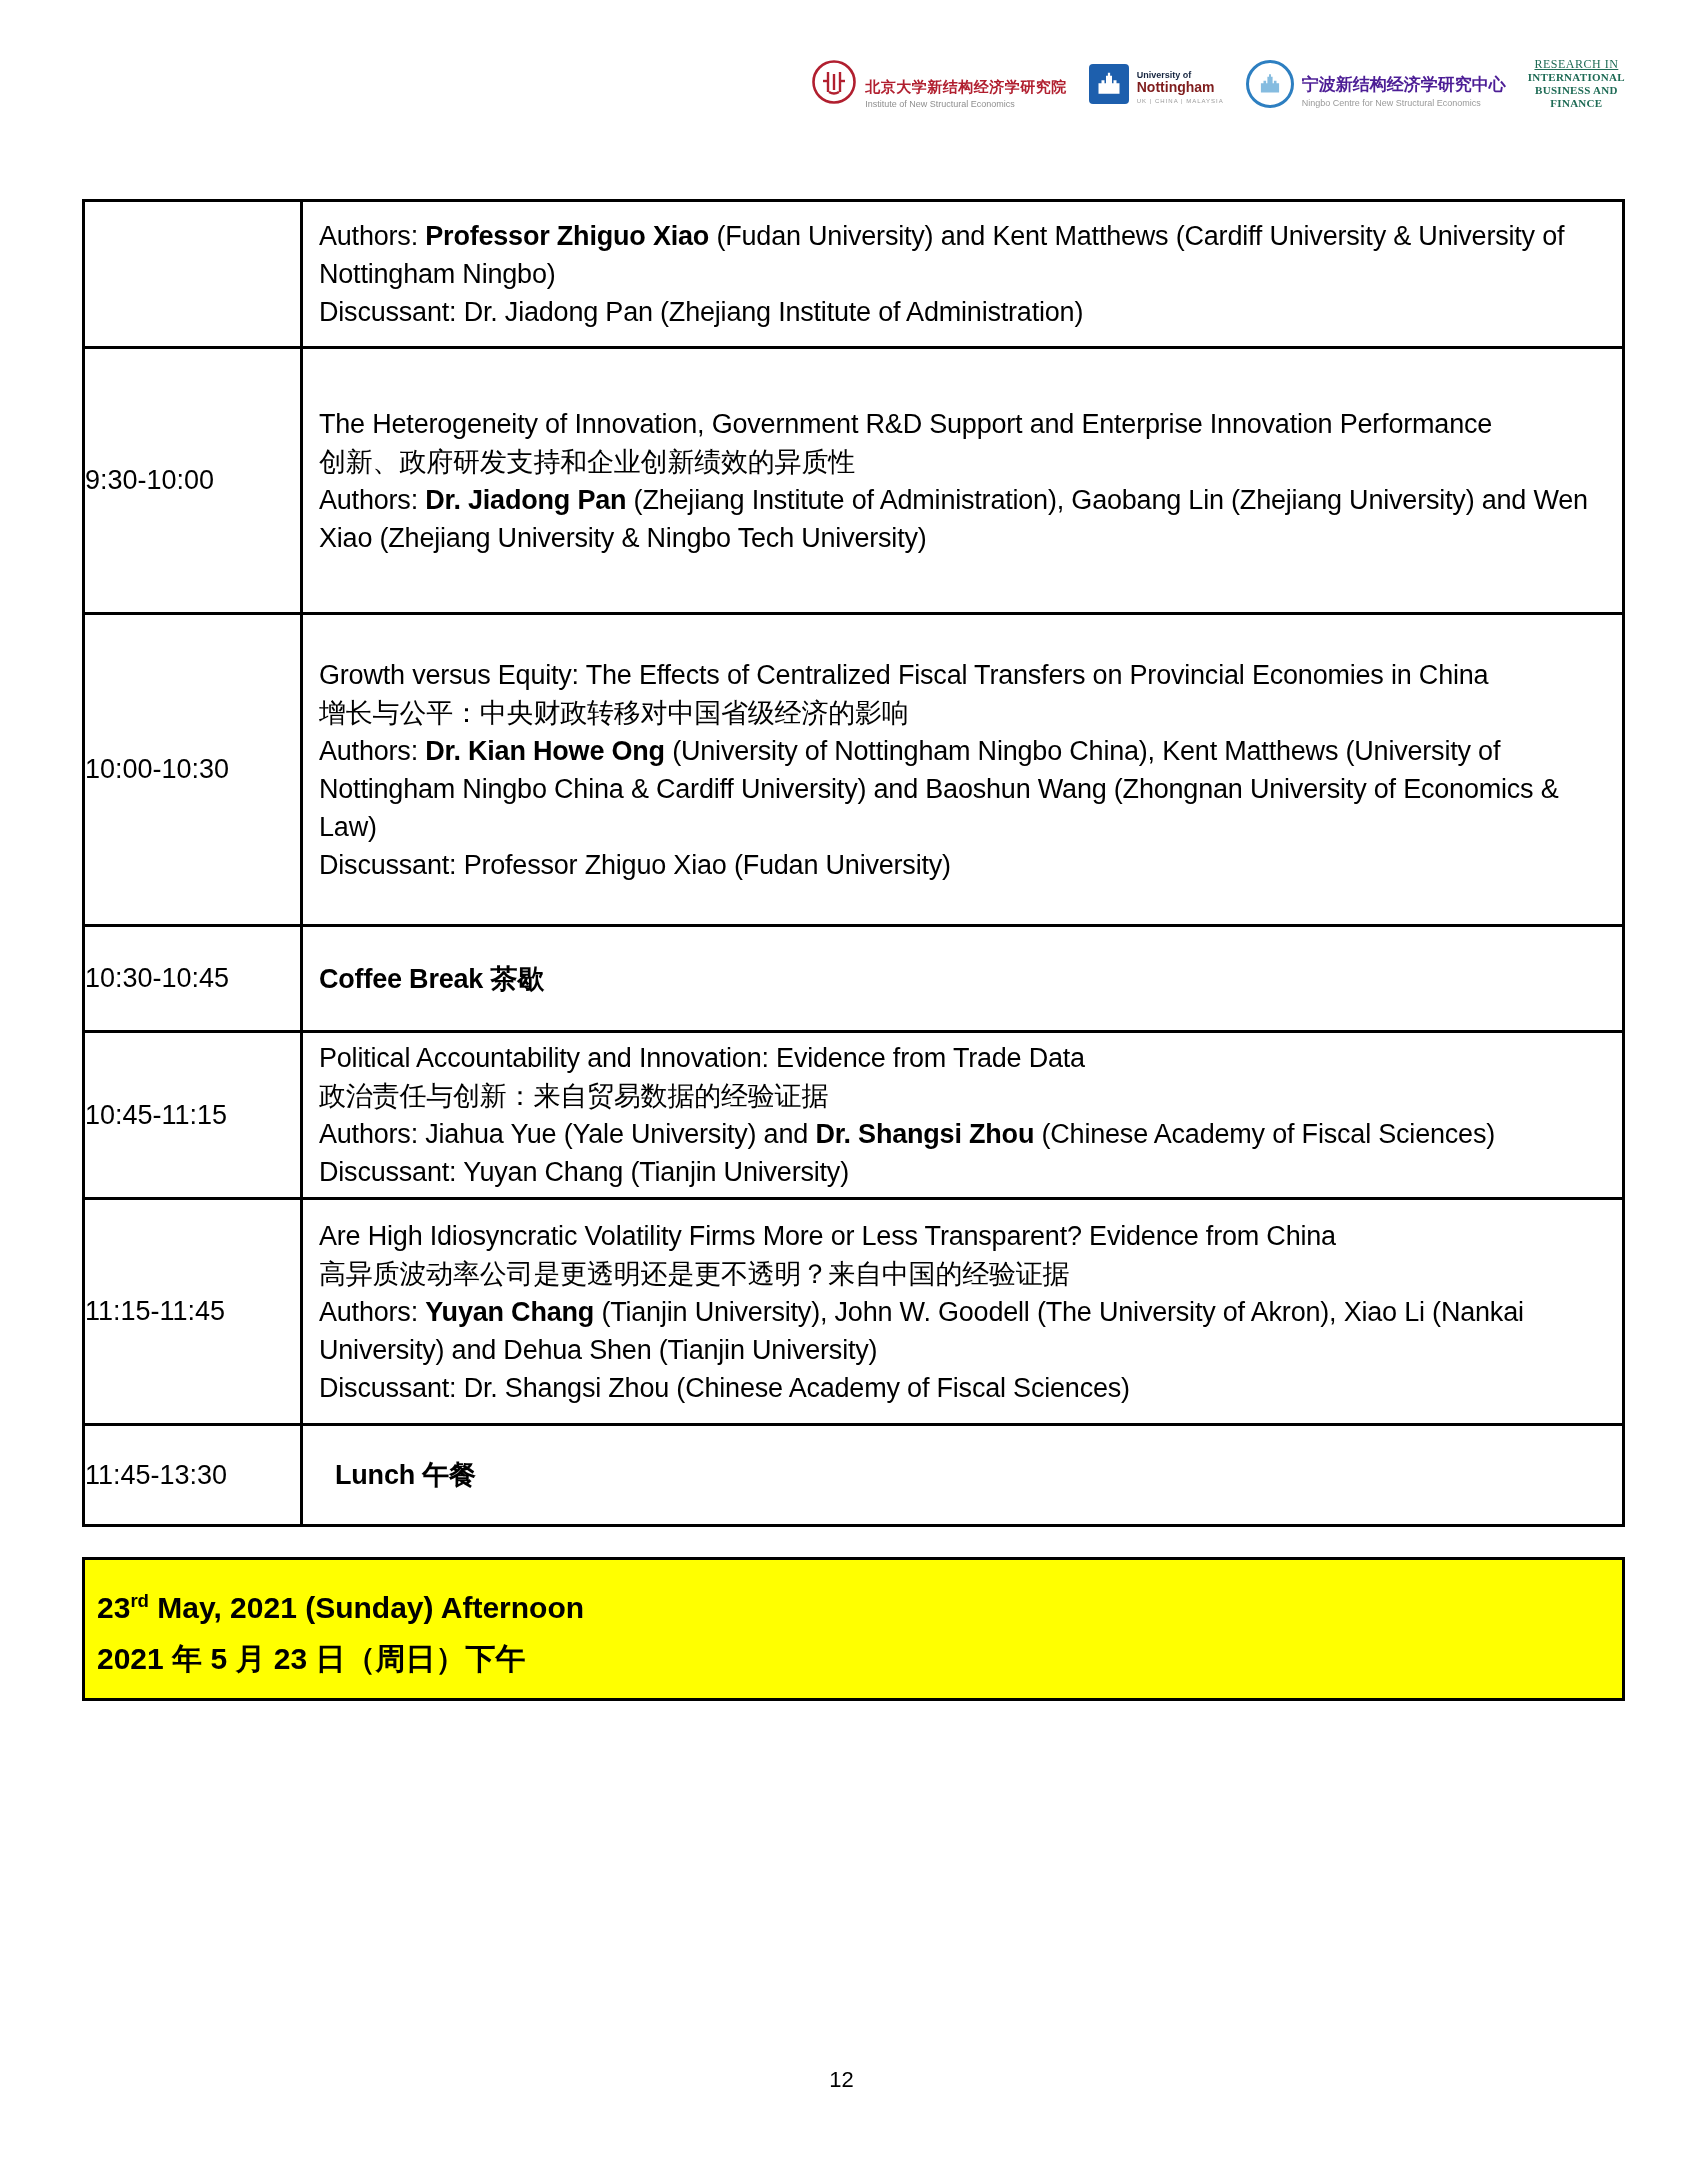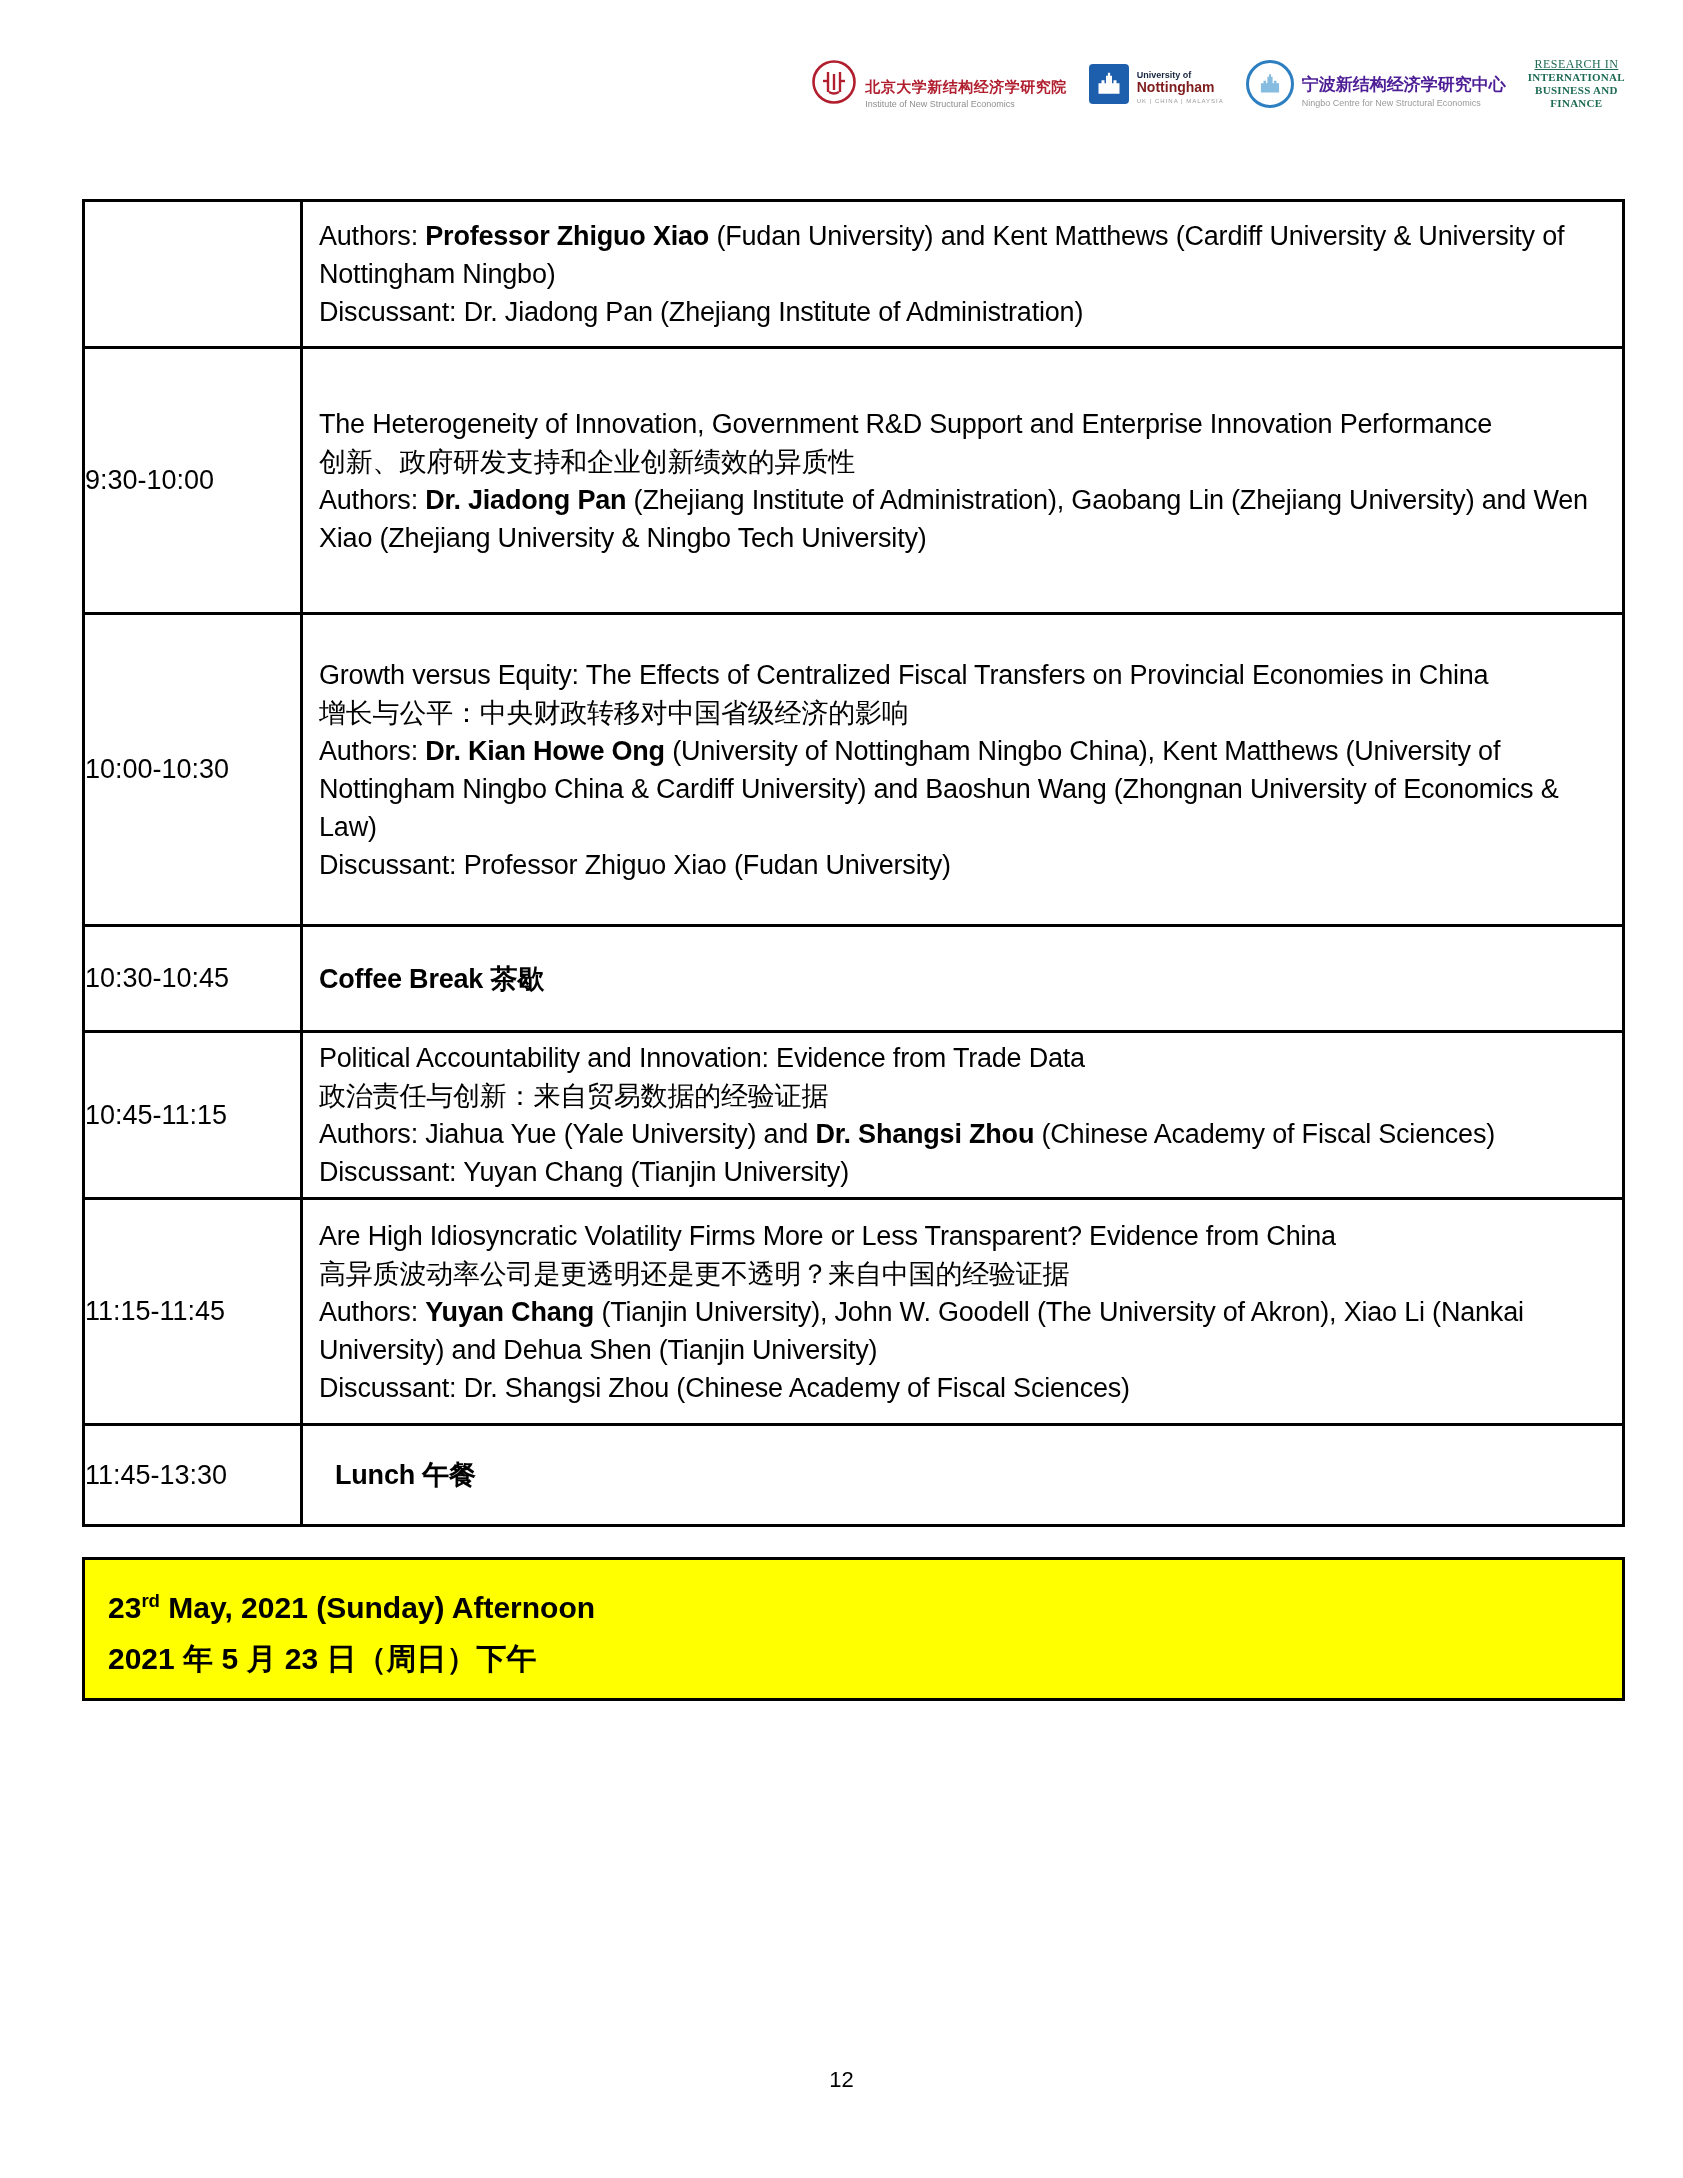--- a/index.html
+++ b/index.html
@@ -43,21 +43,21 @@
   #morning .tr:nth-child(1){min-height:144px;}
   #morning .tr:nth-child(2){min-height:266px;}
   #morning .tr:nth-child(3){min-height:312px;}
   #morning .tr:nth-child(4){min-height:106px;}
   #morning .tr:nth-child(5){min-height:150px;}
   #morning .tr:nth-child(6){min-height:226px;}
   #morning .tr:nth-child(7){min-height:101px;gap:16px;}
   #morning .tr:nth-child(4) .line, #morning .tr:nth-child(7) .line{font-weight:bold;}
 
   .banner{min-height:138px;box-sizing:border-box;background:#ffff00;
-          display:flex;flex-direction:column;justify-content:center;padding-left:23px;}
+          display:flex;flex-direction:column;justify-content:center;padding-left:12px;}
   .banner-line{font-size:30px;line-height:51px;font-weight:bold;}
   .banner-line sup{font-size:0.62em;}
   #afternoon .tr{min-height:103px;}
 
   
   #page-number{position:absolute;top:2067px;left:0;width:100%;text-align:center;font-size:22px;}
 </style>
 </head>
 <body>
 

